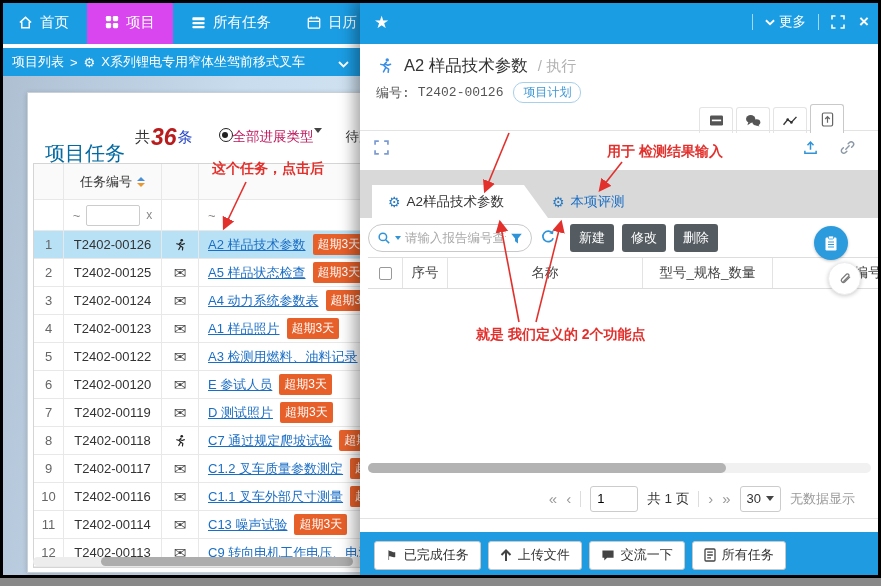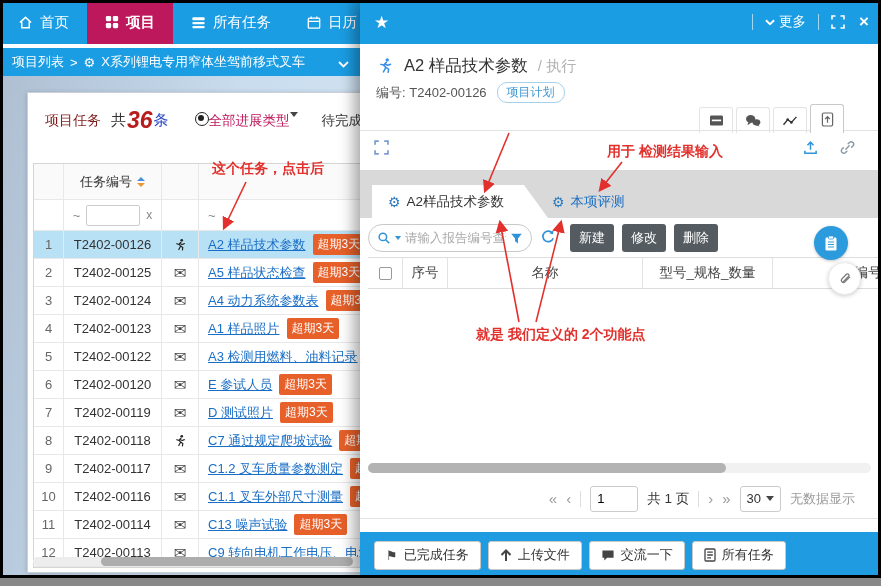--- a/index.html
+++ b/index.html
@@ -5,36 +5,36 @@
   * { box-sizing: border-box; margin: 0; padding: 0; }
   body { margin: 0; background: #888; font-family: "Liberation Sans", "DejaVu Sans", sans-serif; }
   .screen { position: relative; width: 881px; height: 578px; background: #fff; overflow: hidden;
             font-family: "Liberation Sans", "DejaVu Sans", sans-serif; }
   .frame { position: absolute; inset: 0; border: 3px solid #000; z-index: 99; pointer-events: none; }
 
   
   .nav { position: absolute; left: 0; top: 0; right: 0; height: 46px; background: #1b9de4;
          border-bottom: 2px solid #fff; display: flex; align-items: stretch; z-index: 1; }
   .nav-item { display: flex; align-items: center; gap: 7px; padding: 0 18px; color: #fff; font-size: 14.5px; cursor: pointer; }
-  .nav-item.active { background: #be185d; font-weight: bold; }
+  .nav-item.active { background: #d946ef; }
   .nav-item svg { display: block; }
 
   
   .crumb { position: absolute; left: 0; top: 48px; right: 0; height: 28px; background: #1b9de4;
            color: #fff; font-size: 13px; display: flex; align-items: center; gap: 6px; padding-left: 12px; z-index: 1; }
   .crumb .gear { font-size: 13px; }
   .crumb-caret { position: absolute; left: 338px; top: 8px; }
 
   
   .bg { position: absolute; left: 0; top: 76px; right: 0; bottom: 0;
         background: linear-gradient(100deg, #aebfd2 0%, #c8dcee 25%, #e4f1fa 70%, #eef6fc 100%); }
   .card { position: absolute; left: 27px; top: 92px; width: 692px; bottom: 5px; background: #fff;
           border: 1px solid #c9d0d6; box-shadow: 0 1px 5px rgba(0,0,0,.18); overflow: hidden; z-index: 2; }
   .card-head { position: absolute; left: 17px; top: 14px; display: flex; align-items: center; white-space: nowrap; }
-  .t1 { font-size: 14px; color: #7f1d1d; }
+  .t1 { font-size: 20px; color: #0369a1; margin-top: 33px; }
   .cnt-pre { font-size: 15px; color: #333; margin-left: 10px; }
   .cnt-num { font-size: 23px; font-weight: bold; font-style: italic; color: #b91c1c; margin: 0 1px; }
   .cnt-unit { font-size: 15px; color: #2e4bc5; }
   .radio-group { display: flex; align-items: flex-start; margin-left: 26px; gap: 0; font-size: 13.5px; color: #be185d; cursor: pointer; }
   .radio { width: 14px; height: 14px; border: 1.5px solid #222; border-radius: 50%; position: relative; }
   .radio::after { content: ""; position: absolute; left: 2.5px; top: 2.5px; width: 6px; height: 6px; border-radius: 50%; background: #222; }
   .caret-dn { width: 0; height: 0; border-left: 4.5px solid transparent; border-right: 4.5px solid transparent; border-top: 5.5px solid #444; }
   .pending { margin-left: 24px; font-size: 13.5px; color: #333; }
 
   
@@ -71,21 +71,21 @@
   .p-star { font-size: 17px; }
   .p-head .sp { flex: 1; }
   .vdiv { width: 1px; height: 16px; background: rgba(255,255,255,.6); margin: 0 12px; }
   .p-more { display: flex; align-items: center; gap: 4px; font-size: 13.5px; cursor: pointer; }
   .p-exp, .p-close { cursor: pointer; display: flex; align-items: center; }
   .p-close { font-size: 17px; font-weight: bold; margin-left: 14px; }
 
   .p-title { position: absolute; left: 16px; top: 55px; display: flex; align-items: center; gap: 10px; white-space: nowrap; }
   .p-title .tt { font-size: 16.5px; color: #333; }
   .p-title .st { font-size: 15px; color: #b3b3b3; }
-  .p-code { position: absolute; left: 16px; top: 82px; display: flex; align-items: center; font-size: 13px; color: #555; }
+  .p-code { position: absolute; left: 16px; top: 82px; display: flex; align-items: center; font-size: 13px; color: #555; font-family: Liberation Mono, monospace; }
   .p-tag { margin-left: 10px; border: 1px solid #a7d0ec; color: #3e97d4; border-radius: 10px; padding: 1px 9px; font-size: 12px; }
 
   .icon-tabs { position: absolute; top: 104px; right: 37px; display: flex; gap: 3px; align-items: flex-end; }
   .itab { width: 34px; height: 26px; border: 1px solid #e4e4e4; border-bottom: none; border-radius: 3px 3px 0 0;
           background: #fff; display: flex; align-items: center; justify-content: center; cursor: pointer; }
   .itab.active { border-color: #c9c9c9; height: 29px; position: relative; z-index: 3; background: #fff; }
   .p-div1 { position: absolute; left: 0; top: 130px; right: 0; height: 1px; background: #e3e3e3; z-index: 2; }
   .tools { position: absolute; left: 0; top: 138px; right: 0; height: 26px; }
   .exp2 { position: absolute; left: 14px; top: 2px; color: #7b9bd2; cursor: pointer; }
   .tools-r { position: absolute; right: 26px; top: 2px; display: flex; gap: 22px; }

